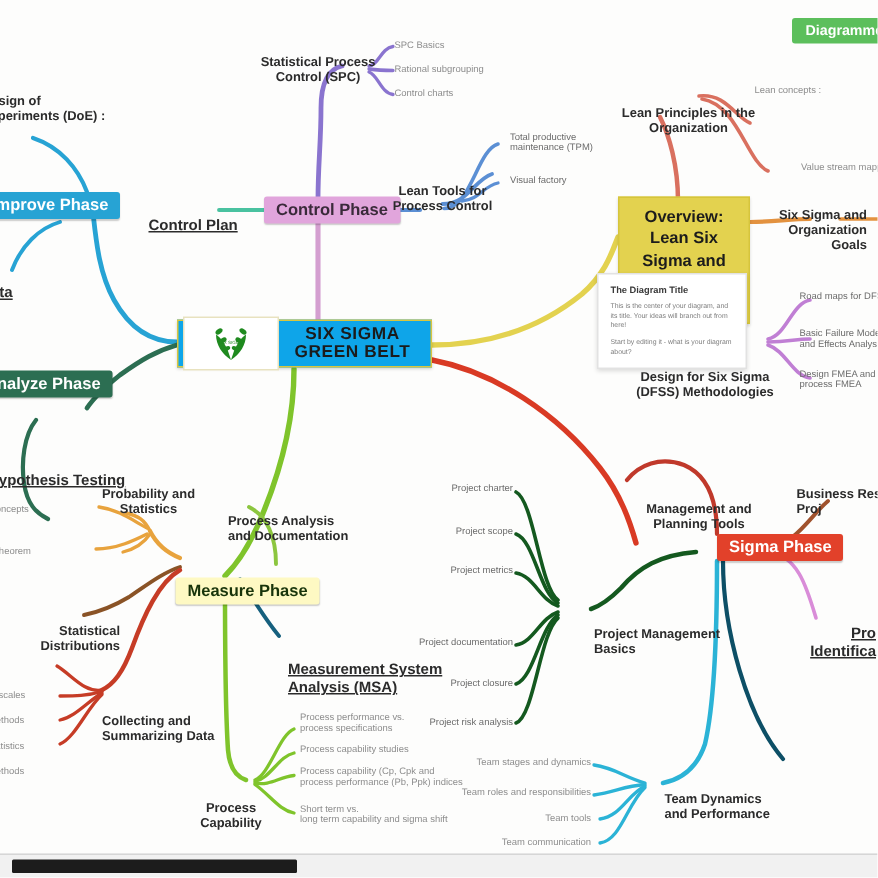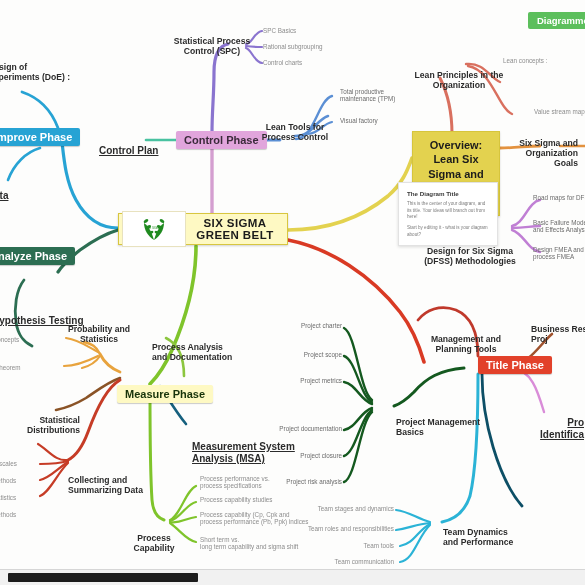--- a/index.html
+++ b/index.html
@@ -10,21 +10,21 @@
     position:relative;
   }
   #canvas{position:absolute;inset:0;width:585px;height:585px;overflow:hidden;background:#fdfdfc;}
   svg.links{position:absolute;left:0;top:0;width:585px;height:570px;pointer-events:none;}
 
   .node{position:absolute;box-sizing:border-box;}
   .lbl{position:absolute;box-sizing:border-box;line-height:1.18;}
 
   
   .central{
-    background:#fef9c3;border:1px solid #d8c63f;
+    background:#0ea5e9;border:1px solid #d8c63f;
     display:flex;align-items:center;padding:3px;
     box-shadow:0 1px 2px rgba(0,0,0,.18);
   }
   .central .crest{
     width:62px;height:34px;background:#fff;border:1px solid #e8e2bf;
     display:flex;align-items:center;justify-content:center;flex:none;
   }
   .central .ctitle{
     flex:1;text-align:center;font-weight:bold;font-size:11.5px;
     letter-spacing:.4px;color:#1b1b1b;
@@ -221,21 +221,21 @@
 
   <div class="node" style="left:-18px;top:246px;">
     <span class="pill analyze">Analyze Phase</span>
   </div>
 
   <div class="node" style="left:117px;top:384px;">
     <span class="pill measure">Measure Phase</span>
   </div>
 
   <div class="node" style="left:478px;top:355px;">
-    <span class="pill define">Title Phase</span>
+    <span class="pill define">Sigma Phase</span>
   </div>
 
   <div class="node overview" style="left:412px;top:131px;width:88px;">
     <div>Overview:</div>
     <div>Lean Six Sigma and the</div>
     <div>Organization</div>
   </div>
 
   <div class="node note" style="left:398px;top:182px;">
     <h4>The Diagram Title</h4>

